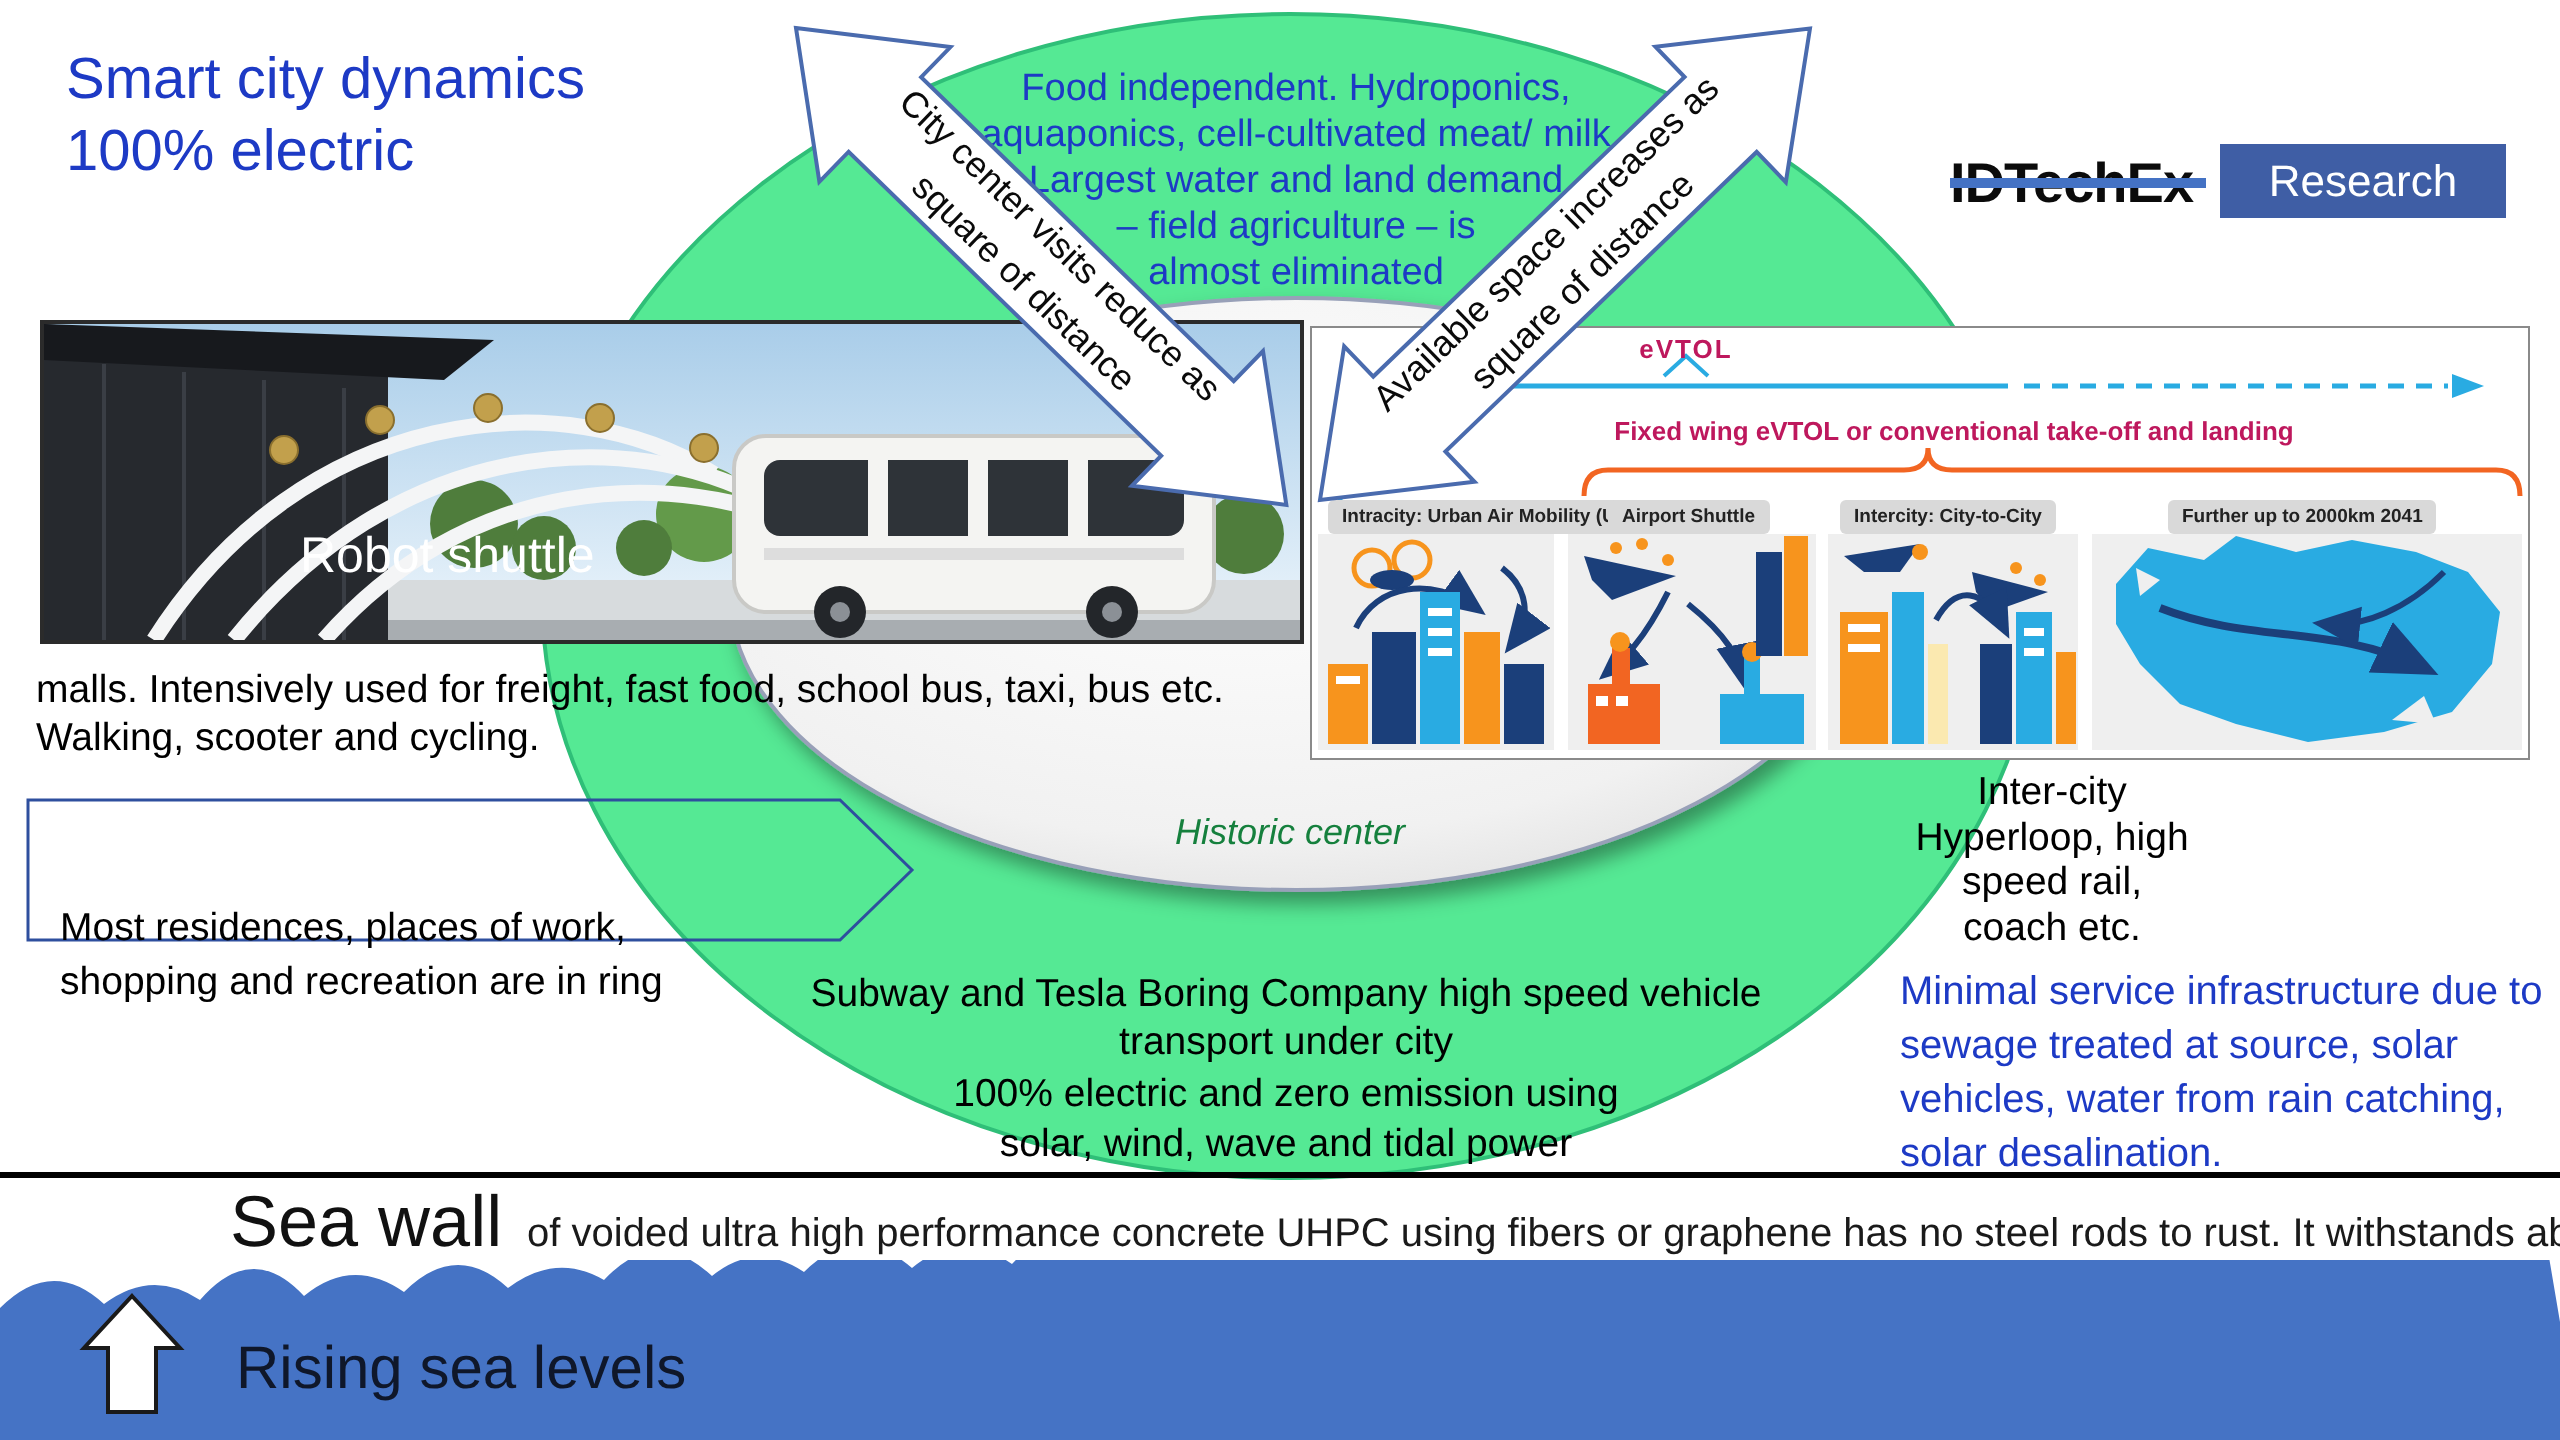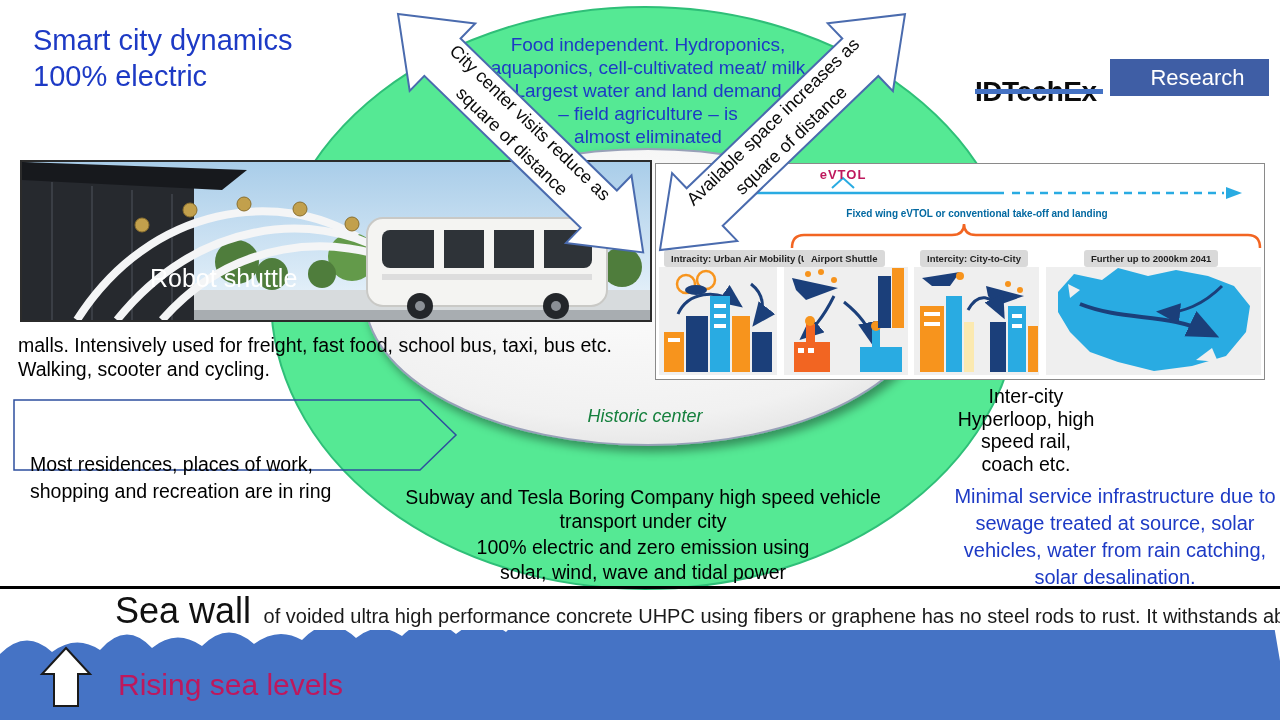--- a/index.html
+++ b/index.html
@@ -1,35 +1,35 @@
 <!DOCTYPE html>
 <html><head>
 <meta charset="utf-8">
 <style>
   html,body{margin:0;padding:0;background:#888;}
   #slide{position:relative;width:1280px;height:720px;background:#ffffff;overflow:hidden;
          font-family:"Liberation Sans","DejaVu Sans",sans-serif;color:#000;}
   .abs{position:absolute;}
-  .blue{color:#1d3ac5;text-align:center;}
+  .blue{color:#1d3ac5;}
   .center{text-align:center;}
   .title{font-size:29px;line-height:36px;color:#1d3ac5;}
   .foodtext{font-size:19px;line-height:23px;font-weight:400;}
   .arrowtext{font-size:18px;line-height:26px;color:#0a0a0a;white-space:nowrap;}
   .para{font-size:19.5px;line-height:23.5px;color:#000;}
   .historic{font-size:18px;color:#15803d;font-style:italic;}
   .photo-label{font-size:25px;color:#fff;}
   .pill{position:absolute;top:86px;background:#d9d9d9;border-radius:3px;color:#222;
         font-size:9.5px;font-weight:bold;padding:3px 7px;white-space:nowrap;}
   .evtol-title{font-size:13px;font-weight:bold;letter-spacing:1px;color:#be185d;}
-  .evtol-sub{font-size:10px;font-weight:bold;color:#0369a1;}
+  .evtol-sub{font-size:13px;font-weight:bold;color:#be185d;}
   .brandtext{font-size:28px;font-weight:bold;color:#0b0b0b;letter-spacing:-0.5px;}
   .researchbox{background:#3f5ea5;color:#fff;font-size:22px;line-height:37px;text-align:center;}
   .seawall-big{font-size:36px;color:#111;}
   .seawall-small{font-size:20px;color:#1a1a1a;}
-  .rising{font-size:30px;color:#be185d;}
+  .rising{font-size:30px;color:#0f172a;}
 </style>
 </head>
 <body>
 
 <div id="slide">
 
   <svg class="abs" style="left:0;top:0;" width="1280" height="720" viewBox="0 0 1280 720">
     <defs>
       <radialGradient id="innerG" cx="45%" cy="35%" r="75%">
         <stop offset="0%" stop-color="#ffffff"></stop>
@@ -45,21 +45,21 @@
   </svg>
 
   <div class="abs title" style="left:33px;top:22px;">
     <div>Smart city dynamics</div>
     <div>100% electric</div>
   </div>
 
   <div class="abs" style="left:975px;top:55px;">
     <span class="brandtext" style="position:absolute;left:0;top:0;margin-top:21px;">IDTechEx</span>
     <span class="abs" style="left:0;top:34px;width:128px;height:5px;background:#4472c4;"></span>
-    <span class="researchbox abs" style="left:135px;top:4px;width:143px;height:37px;padding-left:16px;">Research</span>
+    <span class="researchbox abs" style="left:135px;top:17px;width:143px;height:37px;">Research</span>
   </div>
 
   <div class="abs foodtext blue center" style="left:430px;top:33px;width:436px;">
     <div>Food independent. Hydroponics,</div>
     <div>aquaponics, cell-cultivated meat/ milk</div>
     <div>Largest water and land demand</div>
     <div>– field agriculture – is</div>
     <div>almost eliminated</div>
   </div>
 

